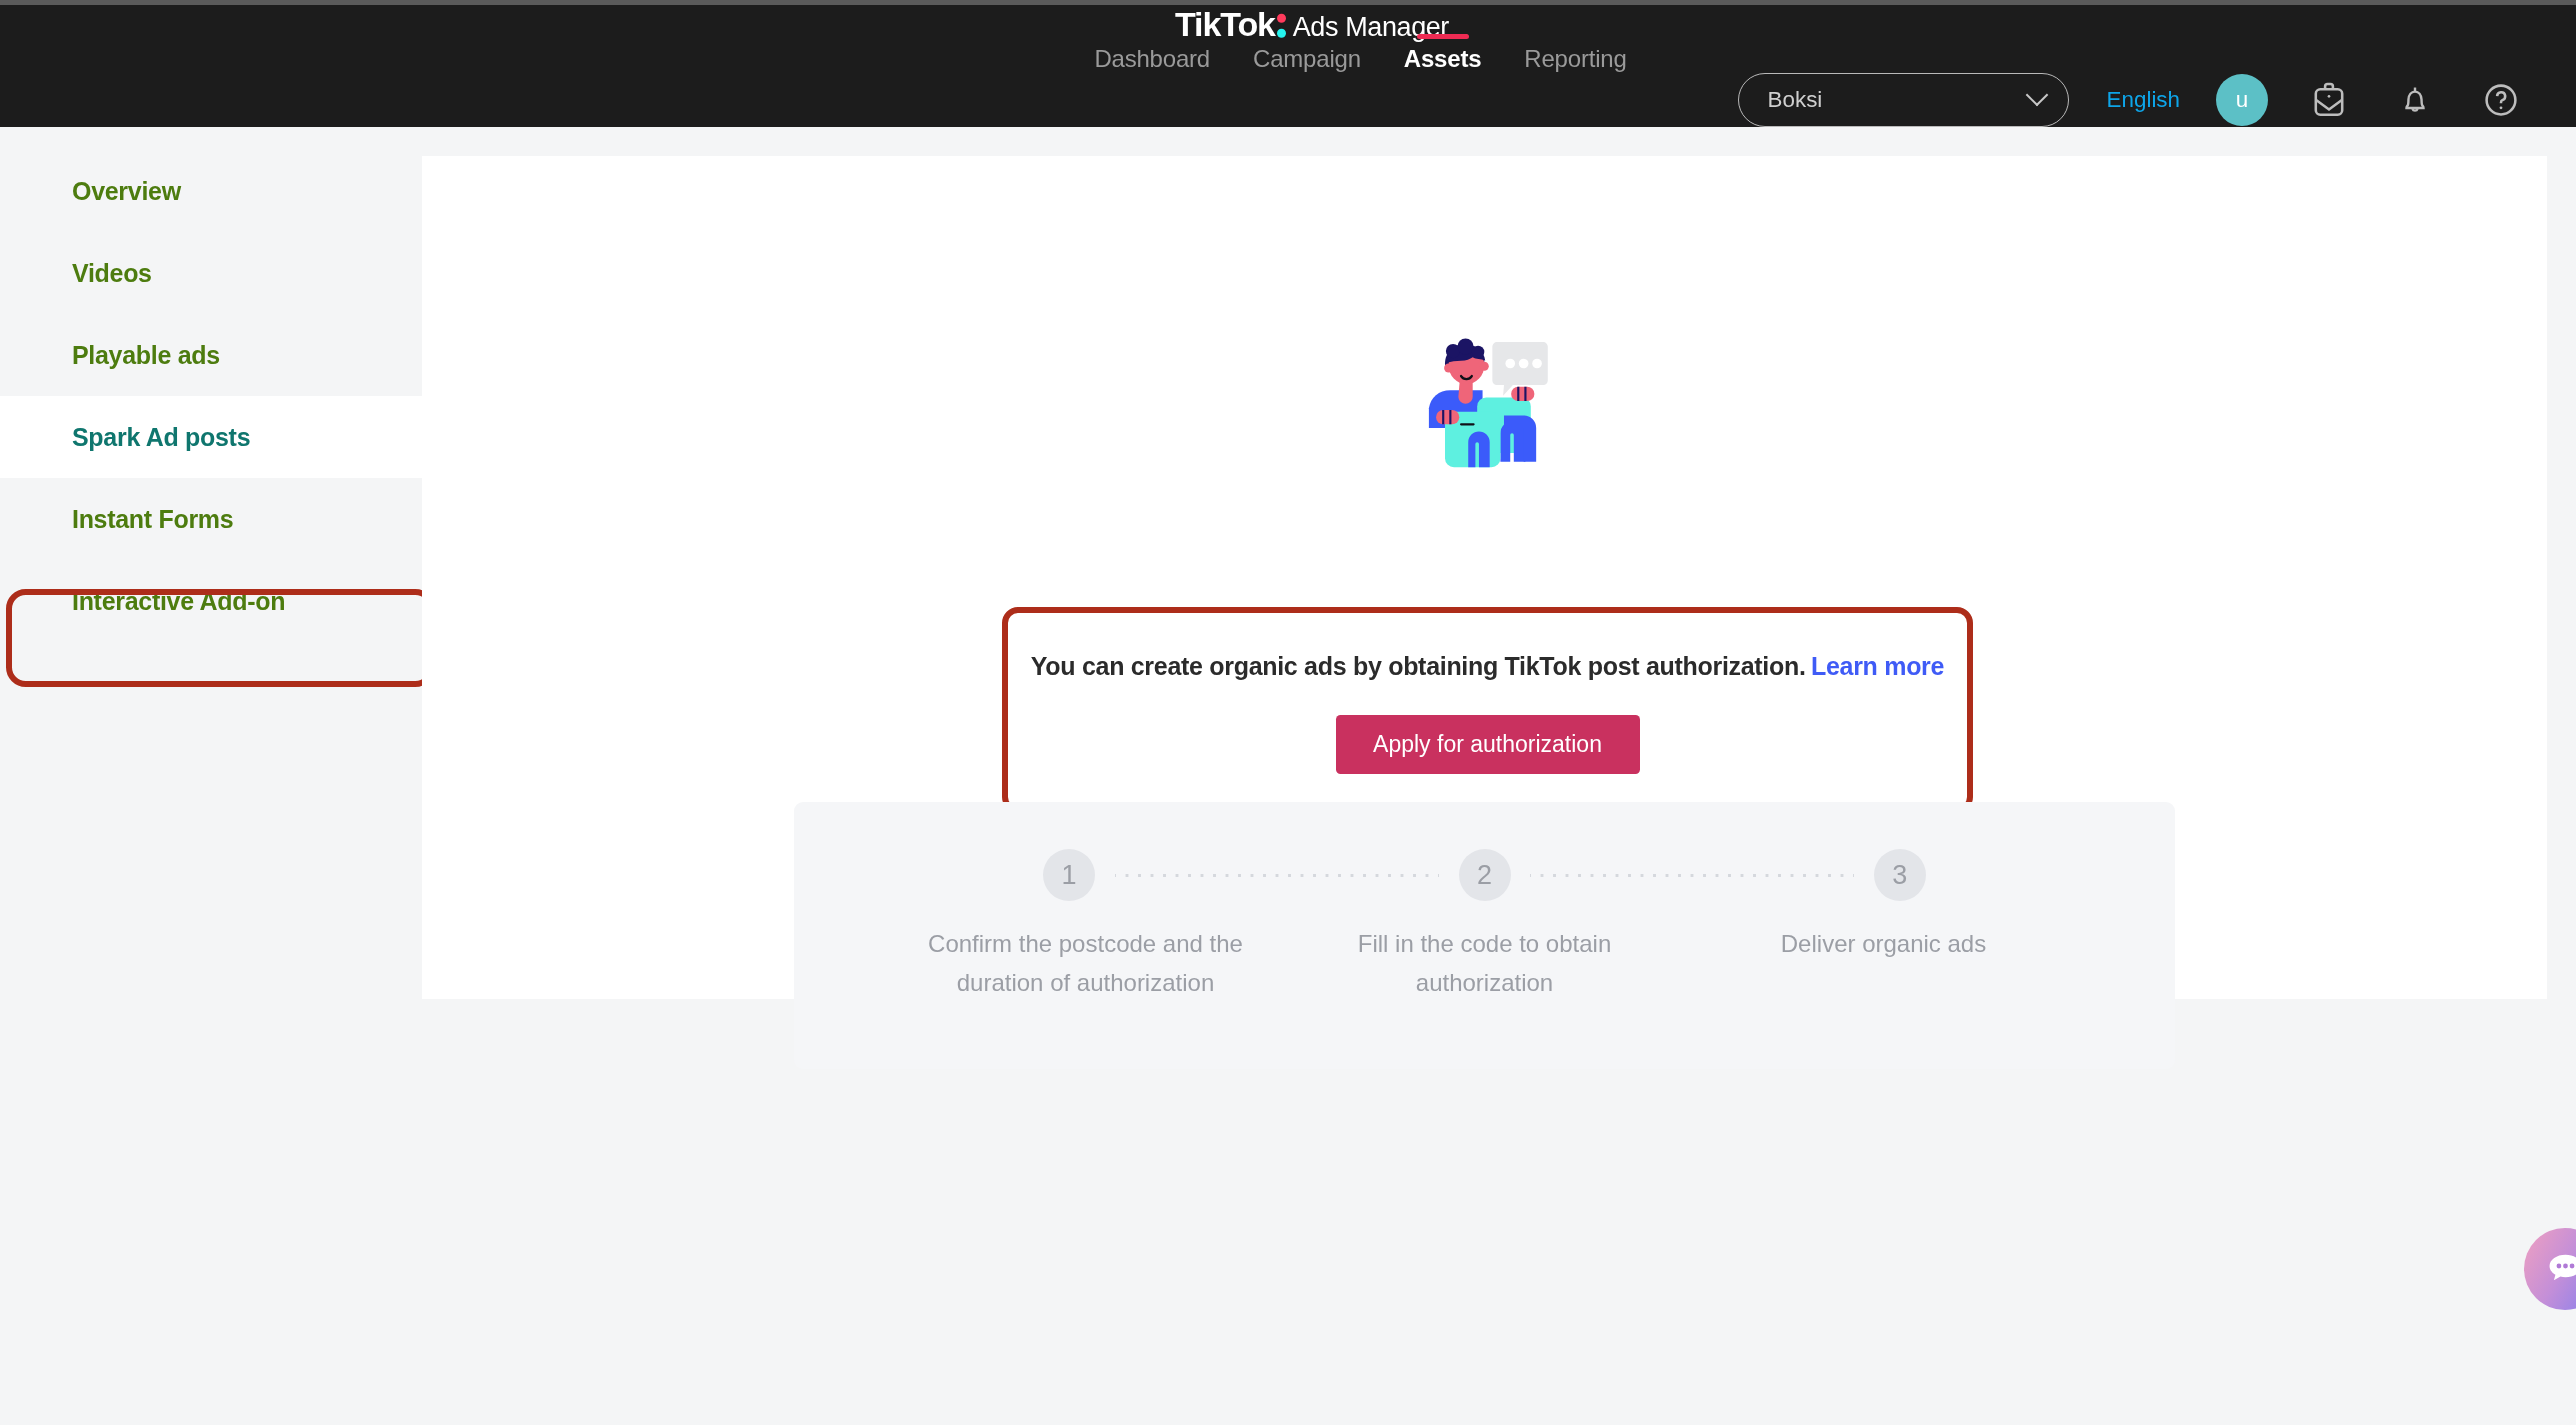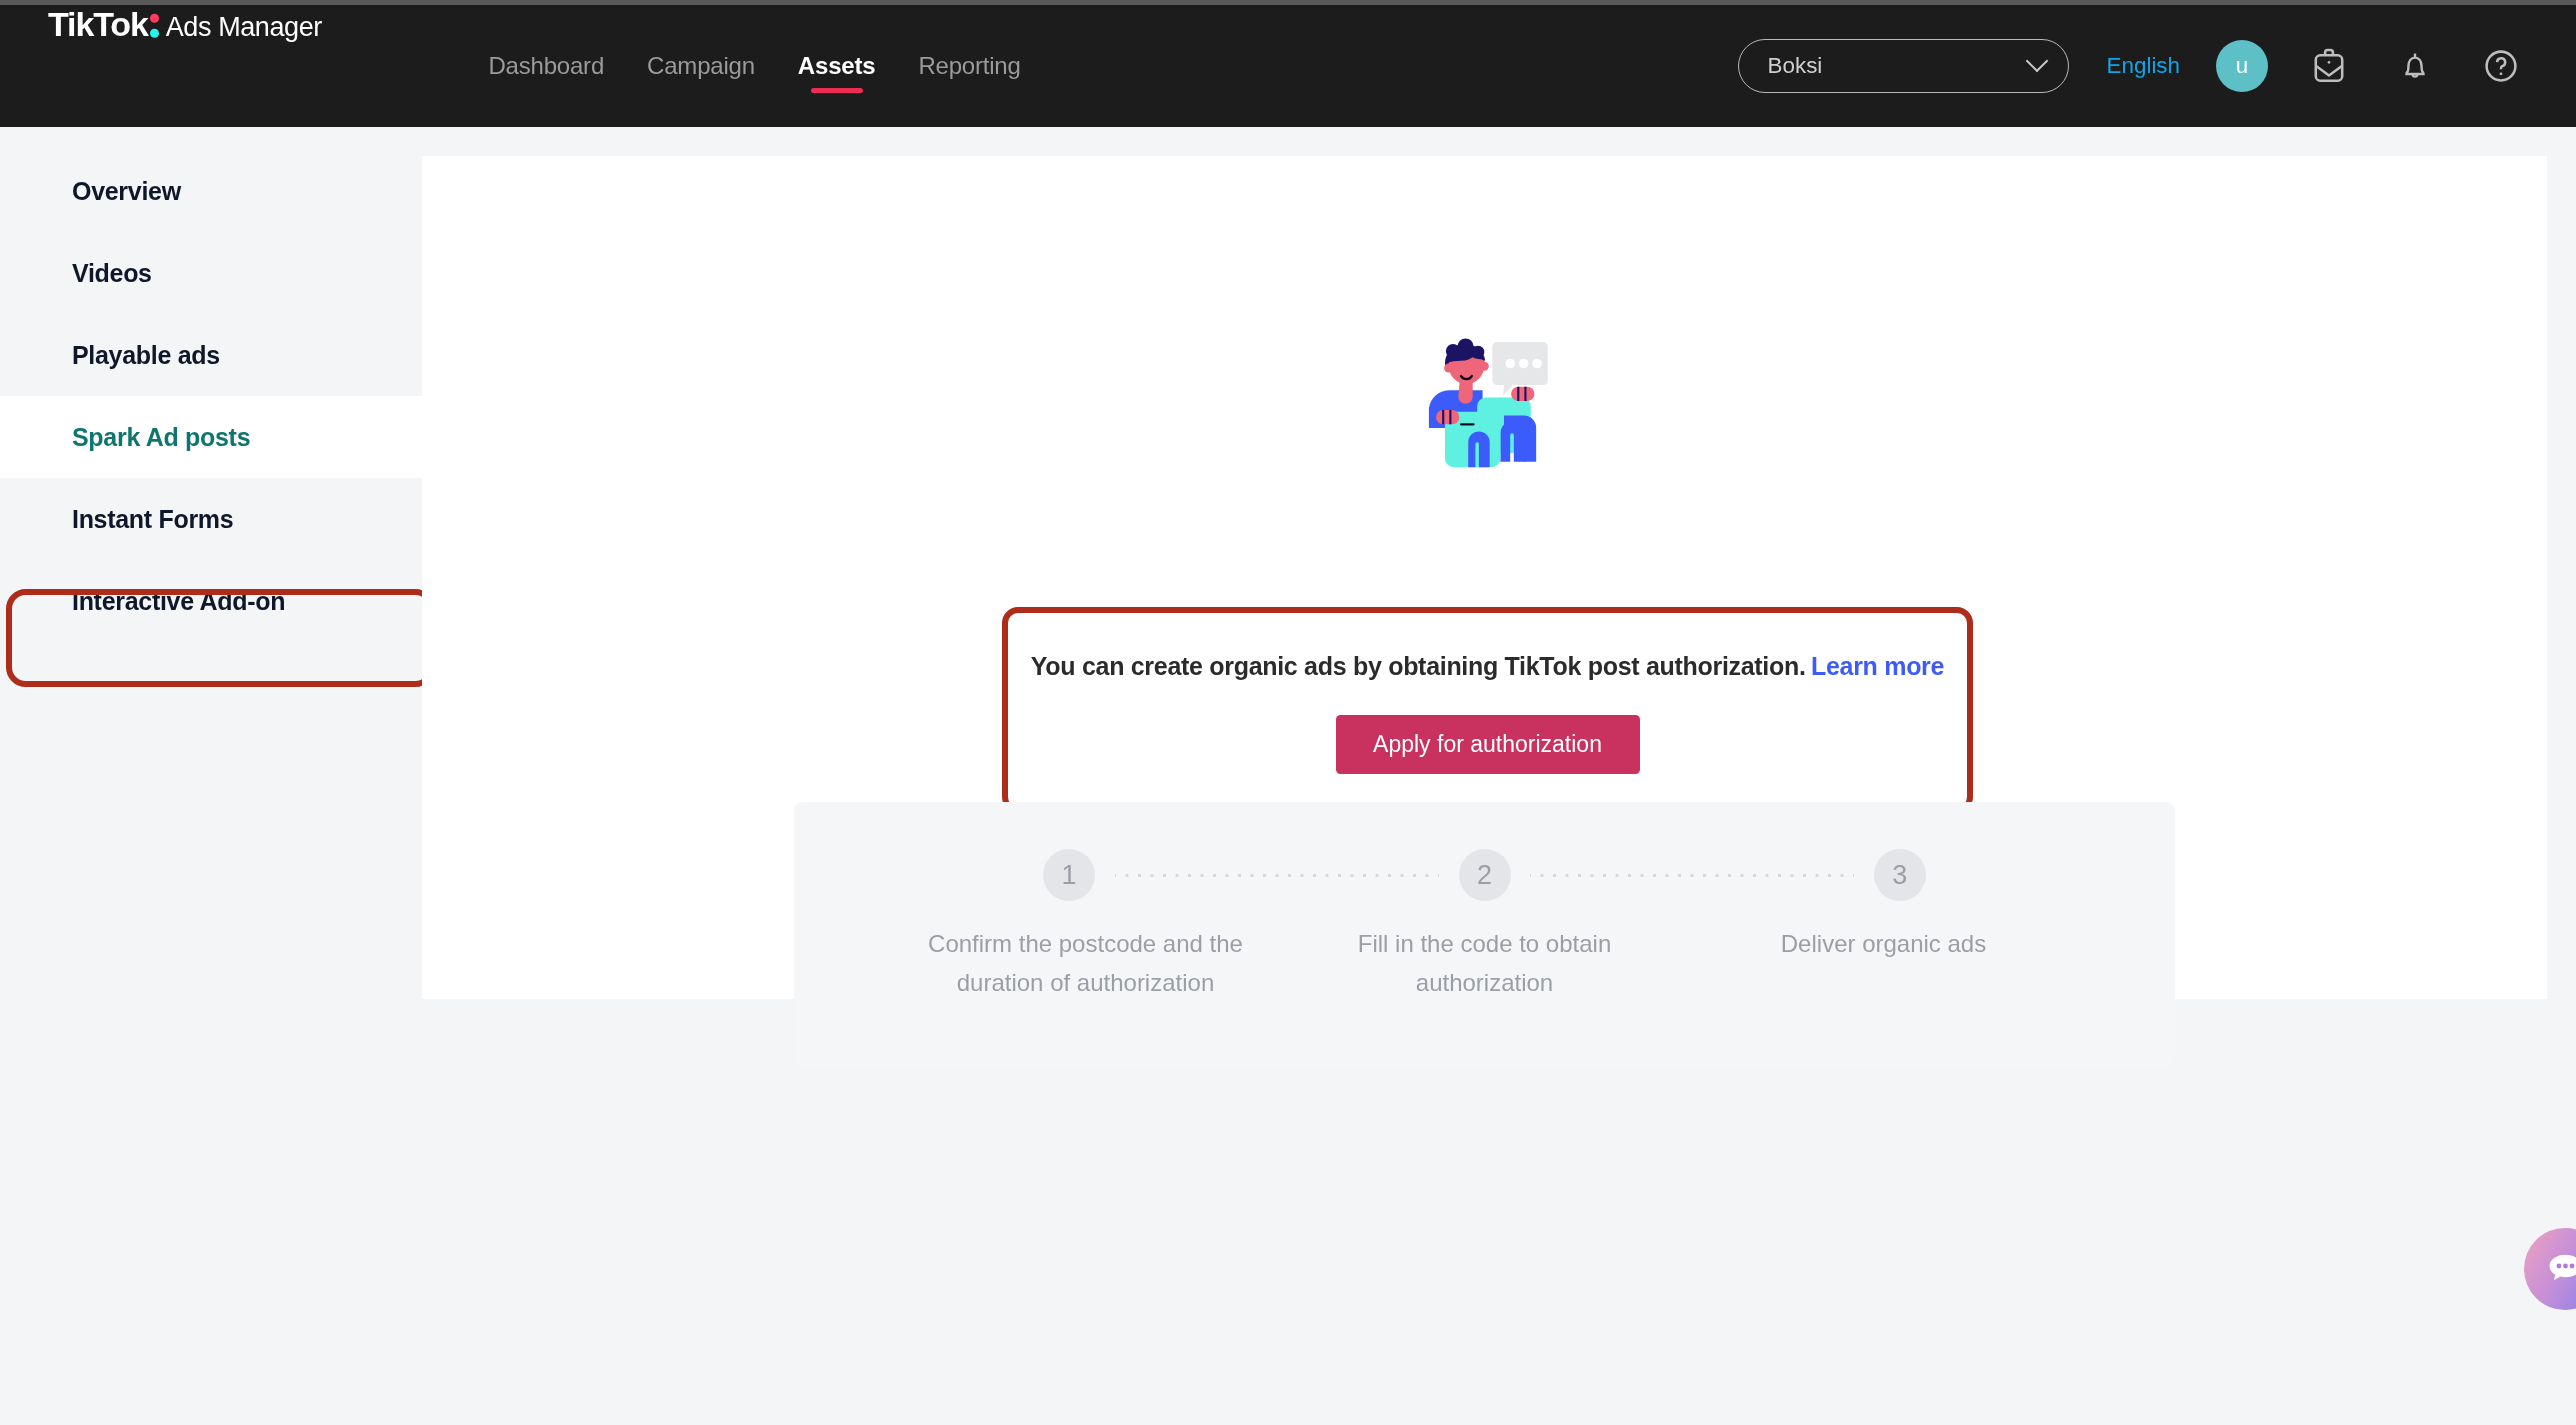--- a/index.html
+++ b/index.html
@@ -17,21 +17,23 @@
     height: 5.4px;
     background: #5a5a5a;
     width: 100%;
   }
 
   
   .header {
     height: 122px;
     background: #1c1c1c;
     display: flex;
+    align-items: center;
     position: relative;
+    flex-direction: column;
   }
   .brand {
     display: flex;
     align-items: baseline;
     margin-left: 48px;
     white-space: nowrap;
   }
   .brand-tiktok {
     color: #ffffff;
     font-size: 34px;
@@ -160,21 +162,21 @@
     flex-shrink: 0;
     position: relative;
   }
   .side-item {
     height: 82px;
     display: flex;
     align-items: center;
     padding-left: 72px;
     font-size: 25px;
     font-weight: bold;
-    color: #0f172a;
+    color: #4d7c0f;
     cursor: pointer;
     letter-spacing: -0.3px;
   }
   .side-item.active {
     color: #0f766e;
     background: #ffffff;
   }
   
   .annot-sidebar {
     position: absolute;

